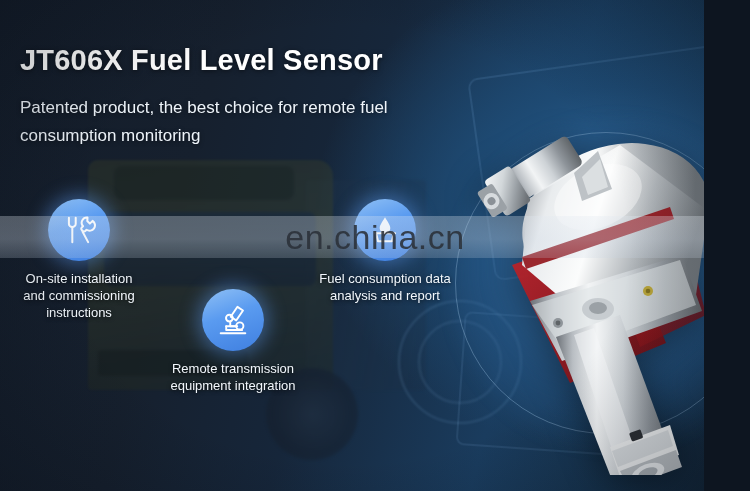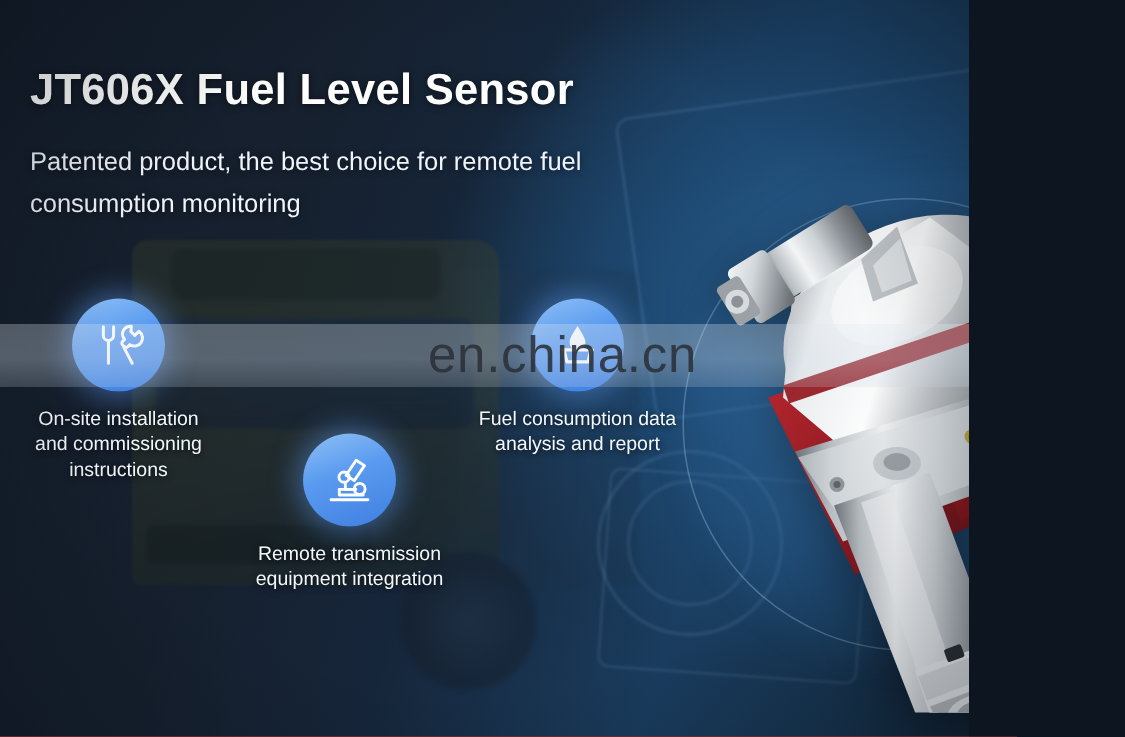--- a/index.html
+++ b/index.html
@@ -1,22 +1,22 @@
 <!DOCTYPE html>
 <html><head>
 <meta charset="utf-8">
 <style>
   html,body{margin:0;padding:0;background:#0d1520;}
   body{font-family:"Liberation Sans","DejaVu Sans",sans-serif;}
 
   .banner{
     position:relative;
-    width:646px;height:491px;
+    width:704px;height:491px;
     overflow:hidden;
-    background:#ef4444;
+    background:#8b5cf6;
   }
 
   
   .bg-base{
     position:absolute;inset:0;
     background:
       radial-gradient(ellipse 60% 70% at 88% 42%, #2d6699 0%, #1e4a73 35%, rgba(22,40,60,0) 72%),
       linear-gradient(105deg, #141d2a 0%, #16202e 28%, #16263a 48%, #1a3c5e 72%, #17344f 88%, #14283c 100%);
   }
   

